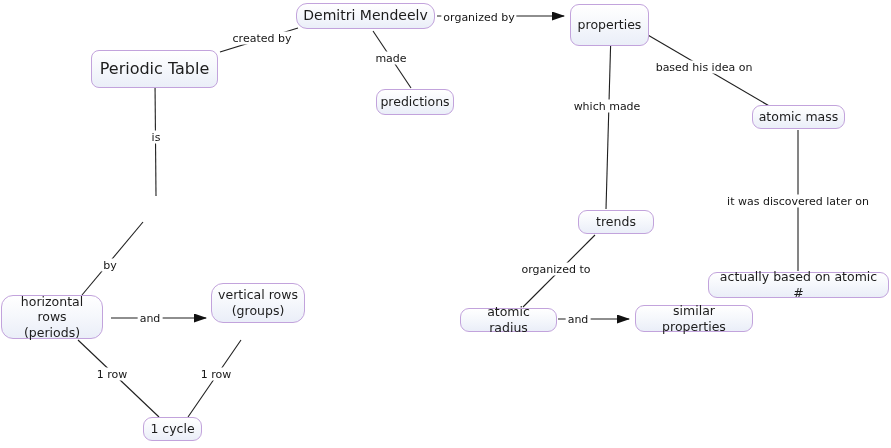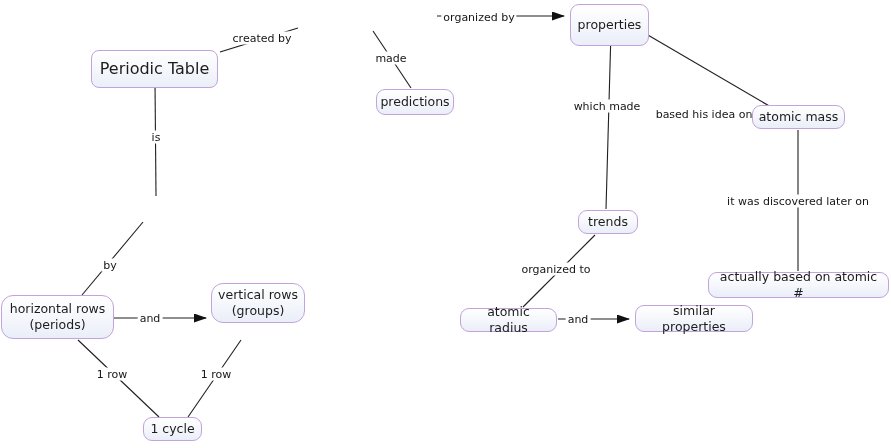--- a/index.html
+++ b/index.html
@@ -22,31 +22,31 @@
     background:#ffffff;padding:0 2px;font-size:11px;color:#151515;
     white-space:nowrap;cursor:default;
   }
   
   #n-pt {left:91px; top:50px; width:127px;height:38px;font-size:16px;border-radius:8px;}
   #n-dm {left:296px;top:3px;  width:139px;height:26px;font-size:14px;border-radius:11px;}
   #n-prop{left:570px;top:4px; width:79px; height:42px;}
   #n-pred{left:376px;top:89px;width:78px; height:26px;}
   #n-am {left:752px;top:105px;width:93px; height:24px;}
   #n-org{left:118px;top:196px;width:76px; height:25px;}
-  #n-tr {left:578px;top:210px;width:60px; height:24px;}
+  #n-tr {left:578px;top:210px;width:76px; height:24px;}
   #n-ab {left:708px;top:272px;width:181px;height:26px;}
-  #n-hr {left:1px;  top:295px;width:113px;height:44px;border-radius:12px;}
+  #n-hr {left:1px;  top:295px;width:102px;height:44px;border-radius:12px;}
   #n-vr {left:211px;top:283px;width:94px; height:40px;border-radius:12px;}
   #n-ar {left:460px;top:308px;width:97px; height:24px;}
   #n-sp {left:635px;top:305px;width:118px;height:27px;}
   #n-1c {left:143px;top:417px;width:59px; height:24px;}
   
   #l-cb{left:262px;top:38px;}  #l-ob{left:479px;top:17px;}
   #l-md{left:391px;top:58px;}  #l-wm{left:607px;top:106px;}
-  #l-bh{left:704px;top:67px;margin-top:47px;}  #l-dl{left:798px;top:201px;}
+  #l-bh{left:704px;top:67px;}  #l-dl{left:798px;top:201px;}
   #l-is{left:156px;top:137px;} #l-by{left:110px;top:265px;}
   #l-a1{left:150px;top:318px;} #l-r1{left:112px;top:374px;}
   #l-r2{left:216px;top:374px;} #l-at{left:556px;top:269px;}
   #l-a2{left:578px;top:319px;}
 </style>
 </head>
 <body>
 
 <div class="canvas">
 
@@ -81,20 +81,21 @@
   <span class="wlabel" id="l-dl">it was discovered later on</span>
   <span class="wlabel" id="l-is">is</span>
   <span class="wlabel" id="l-by">by</span>
   <span class="wlabel" id="l-a1">and</span>
   <span class="wlabel" id="l-r1">1 row</span>
   <span class="wlabel" id="l-r2">1 row</span>
   <span class="wlabel" id="l-at">organized to</span>
   <span class="wlabel" id="l-a2">and</span>
 
   <div class="node" id="n-pt">Periodic Table</div>
+  <div class="node" id="n-dm">Demitri Mendeelv</div>
   <div class="node" id="n-prop">properties</div>
   <div class="node" id="n-pred">predictions</div>
   <div class="node" id="n-am">atomic mass</div>
   <div class="node" id="n-tr">trends</div>
   <div class="node" id="n-ab">actually based on atomic #</div>
   <div class="node" id="n-hr">horizontal rows
 (periods)</div>
   <div class="node" id="n-vr">vertical rows
 (groups)</div>
   <div class="node" id="n-ar">atomic radius</div>

